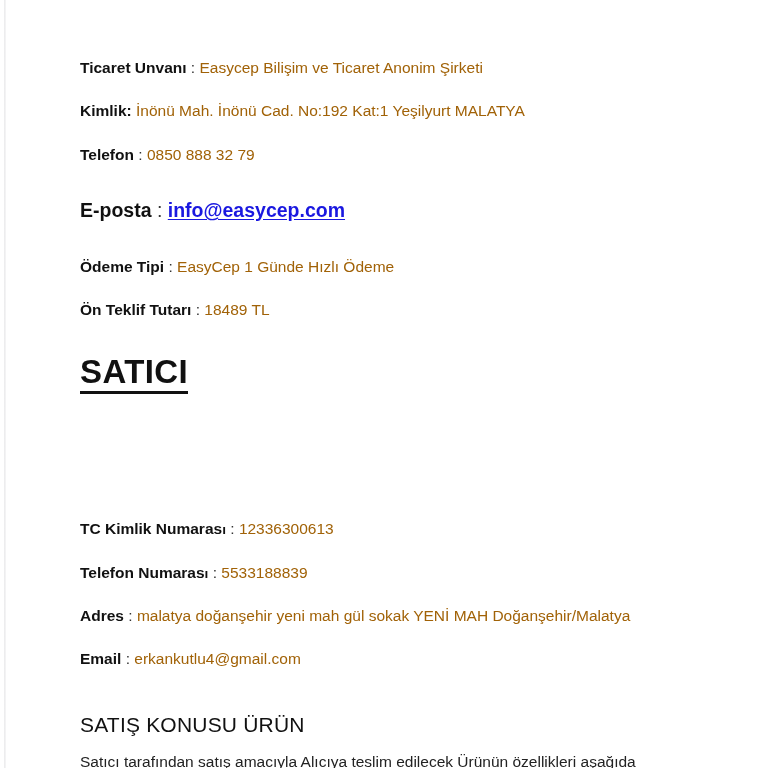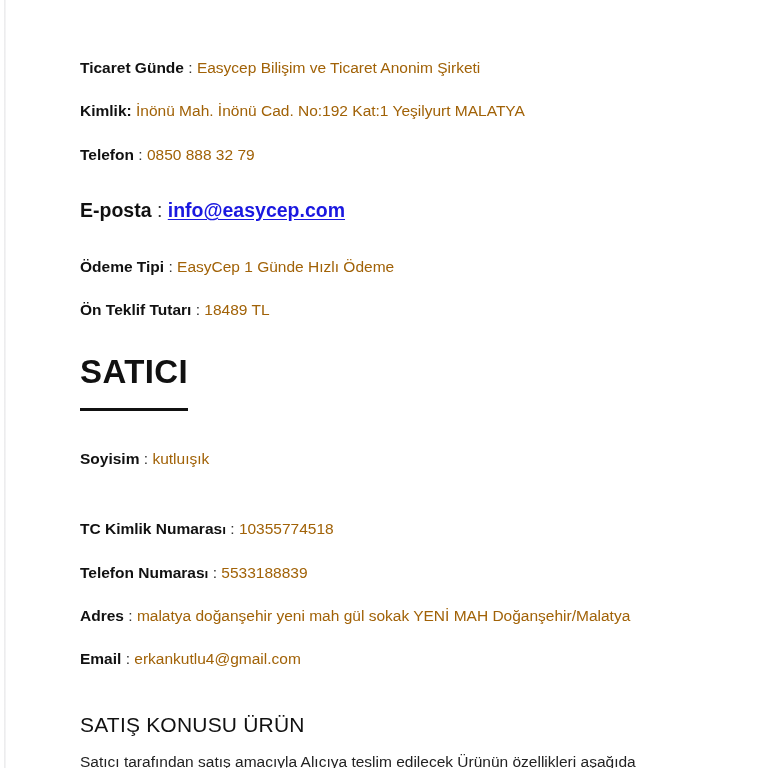--- a/index.html
+++ b/index.html
@@ -85,21 +85,21 @@
   }
 
   
   .title-major {
     font-size: 33px;
     font-weight: bold;
     letter-spacing: 0.4px;
     color: #111111;
     display: inline-block;
     border-bottom: 3px solid #111111;
-    padding-bottom: 18px;
+    padding-bottom: 1px;
     line-height: 1.1;
   }
 
   
   .title-minor {
     font-size: 21px;
     font-weight: normal;
     letter-spacing: 0.2px;
     color: #111111;
     line-height: 1.2;
@@ -121,21 +121,21 @@
 <body>
 
 <div class="page-edge-left"></div>
 
 <div class="page">
   <div class="content">
 
     <div>
 
       <div class="field row-company" style="position:absolute; left:0; top:58px;">
-        <span class="lbl">Ticaret Günde</span><span>&nbsp;</span><span class="sep">:</span><span>&nbsp;</span><span class="val">Easycep Bilişim ve Ticaret Anonim Şirketi</span>
+        <span class="lbl">Ticaret Unvanı</span><span>&nbsp;</span><span class="sep">:</span><span>&nbsp;</span><span class="val">Easycep Bilişim ve Ticaret Anonim Şirketi</span>
       </div>
 
       <div class="field row-company" style="position:absolute; left:0; top:101px;">
         <span class="lbl">Kimlik:</span><span>&nbsp;</span><span class="val">İnönü Mah. İnönü Cad. No:192 Kat:1 Yeşilyurt MALATYA</span>
       </div>
 
       <div class="field row-company" style="position:absolute; left:0; top:145px;">
         <span class="lbl">Telefon</span><span>&nbsp;</span><span class="sep">:</span><span>&nbsp;</span><span class="val">0850 888 32 79</span>
       </div>
 
@@ -151,27 +151,24 @@
 
     <div class="field" style="position:absolute; left:0; top:300px;text-align:center;">
       <span class="lbl">Ön Teklif Tutarı</span><span>&nbsp;</span><span class="sep">:</span><span>&nbsp;</span><span class="val">18489 TL</span>
     </div>
 
     <div style="position:absolute; left:0; top:354px;">
       <span class="title-major">SATICI</span>
     </div>
 
     <div class="name-block" style="position:absolute; left:0; top:447px;">
-      <div class="field">
-        <span class="lbl">Soyisim</span><span>&nbsp;</span><span class="sep">:</span><span>&nbsp;</span><span class="val">kutluışık</span>
-      </div>
     </div>
 
     <div class="field" style="position:absolute; left:0; top:519px;">
-      <span class="lbl">TC Kimlik Numaras</span><span class="sfx">ı</span><span>&nbsp;</span><span class="sep">:</span><span>&nbsp;</span><span class="val">10355774518</span>
+      <span class="lbl">TC Kimlik Numaras</span><span class="sfx">ı</span><span>&nbsp;</span><span class="sep">:</span><span>&nbsp;</span><span class="val">12336300613</span>
     </div>
 
     <div class="field" style="position:absolute; left:0; top:563px;">
       <span class="lbl">Telefon Numaras</span><span class="sfx">ı</span><span>&nbsp;</span><span class="sep">:</span><span>&nbsp;</span><span class="val">5533188839</span>
     </div>
 
     <div class="field" style="position:absolute; left:0; top:606px;">
       <span class="lbl">Adres</span><span>&nbsp;</span><span class="sep">:</span><span>&nbsp;</span><span class="val">malatya doğanşehir yeni mah gül sokak YENİ MAH Doğanşehir/Malatya</span>
     </div>
 

